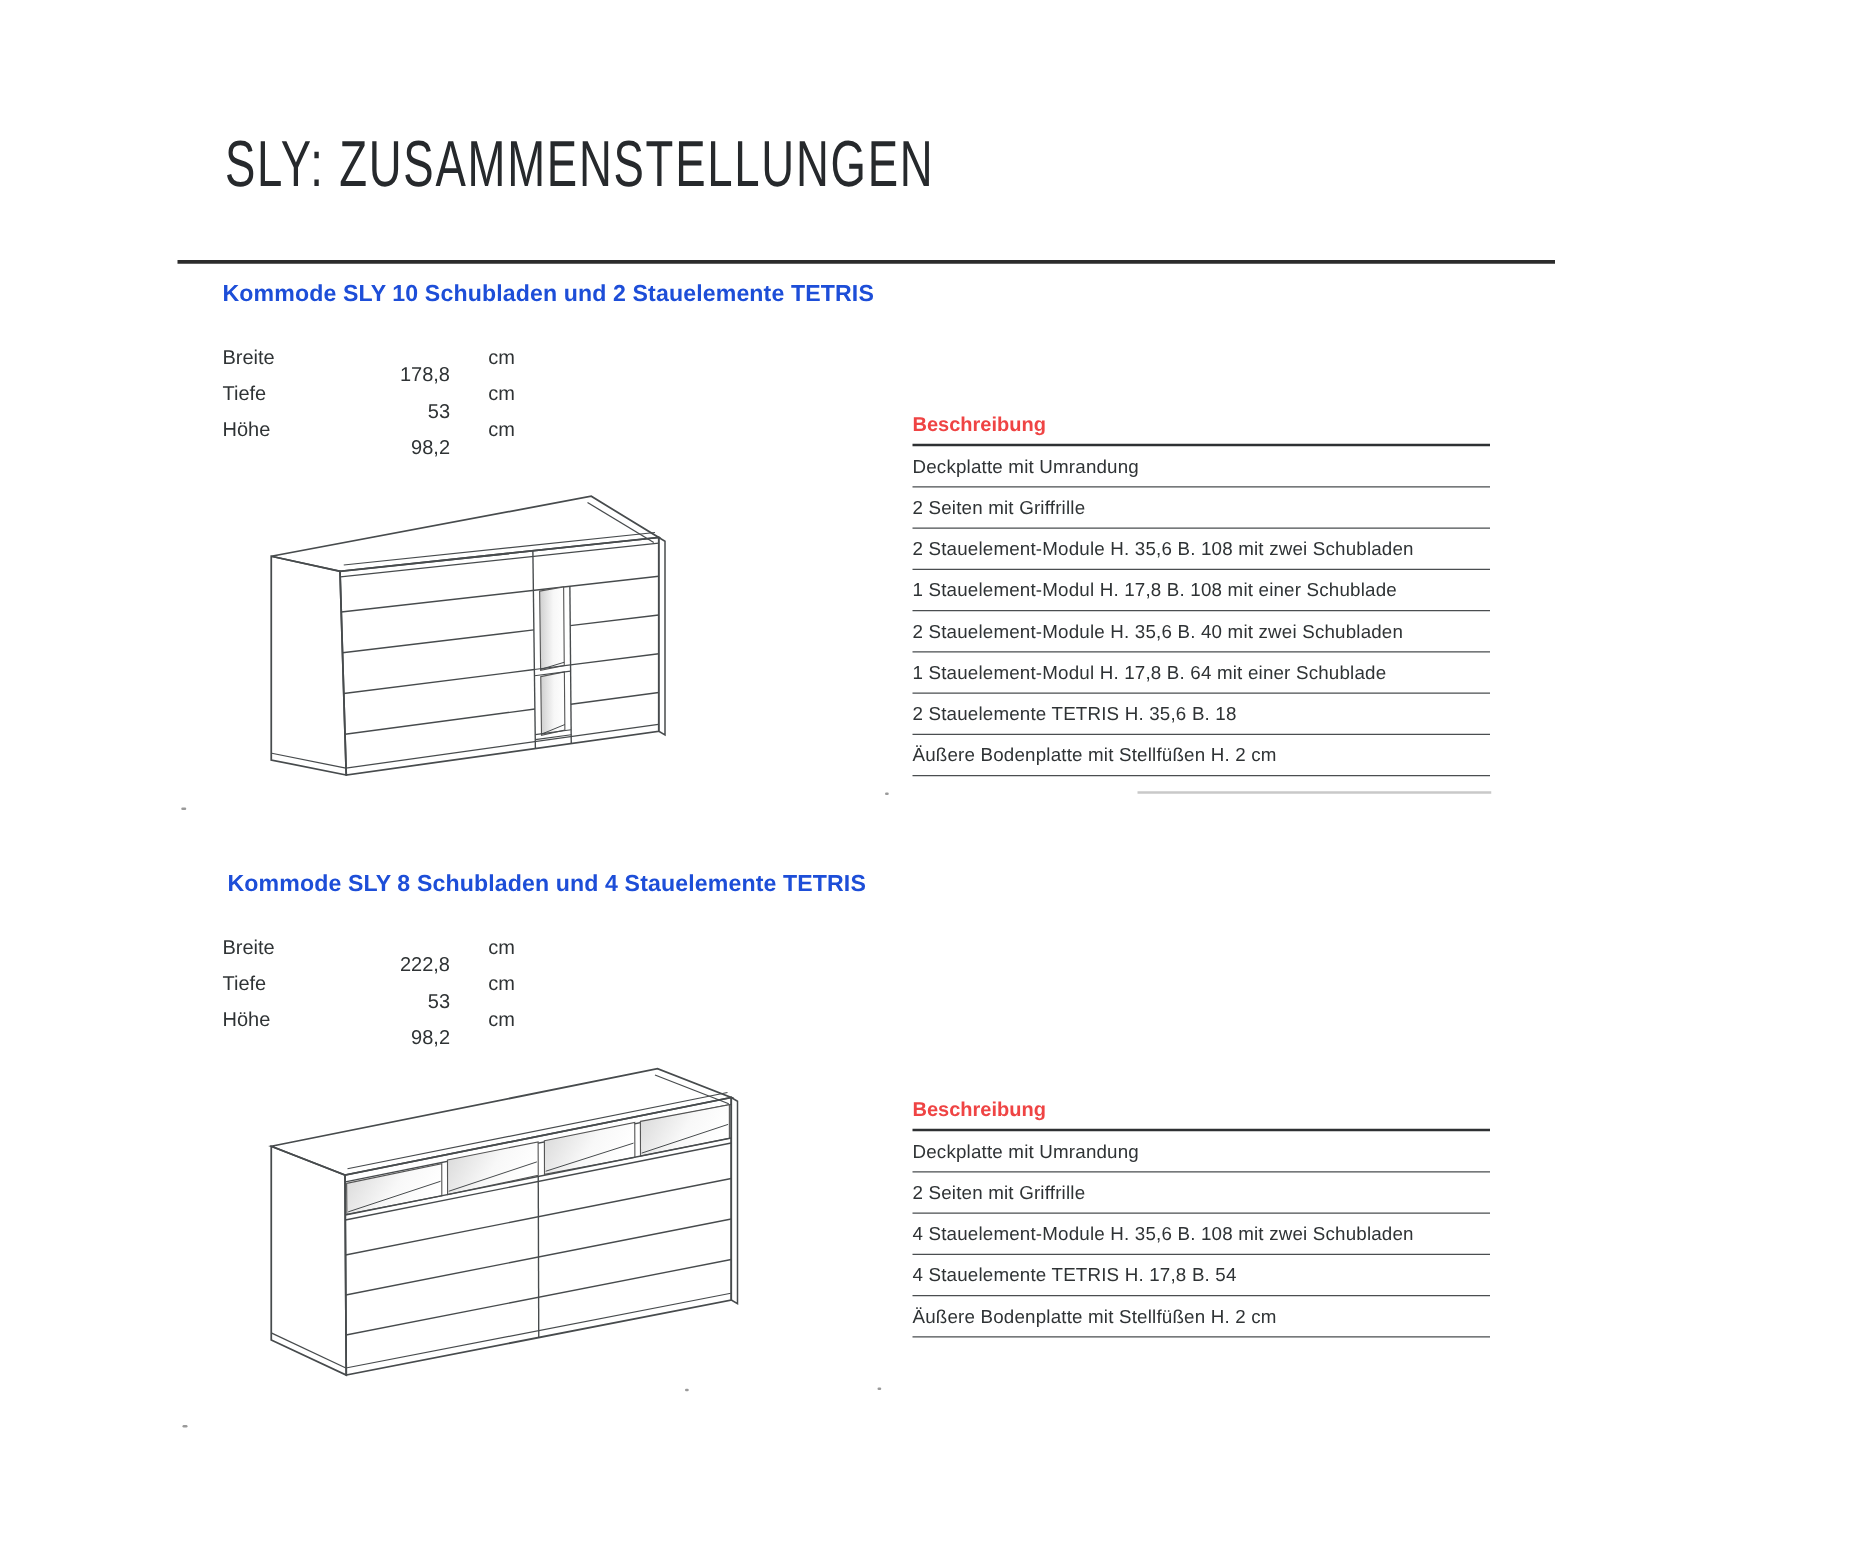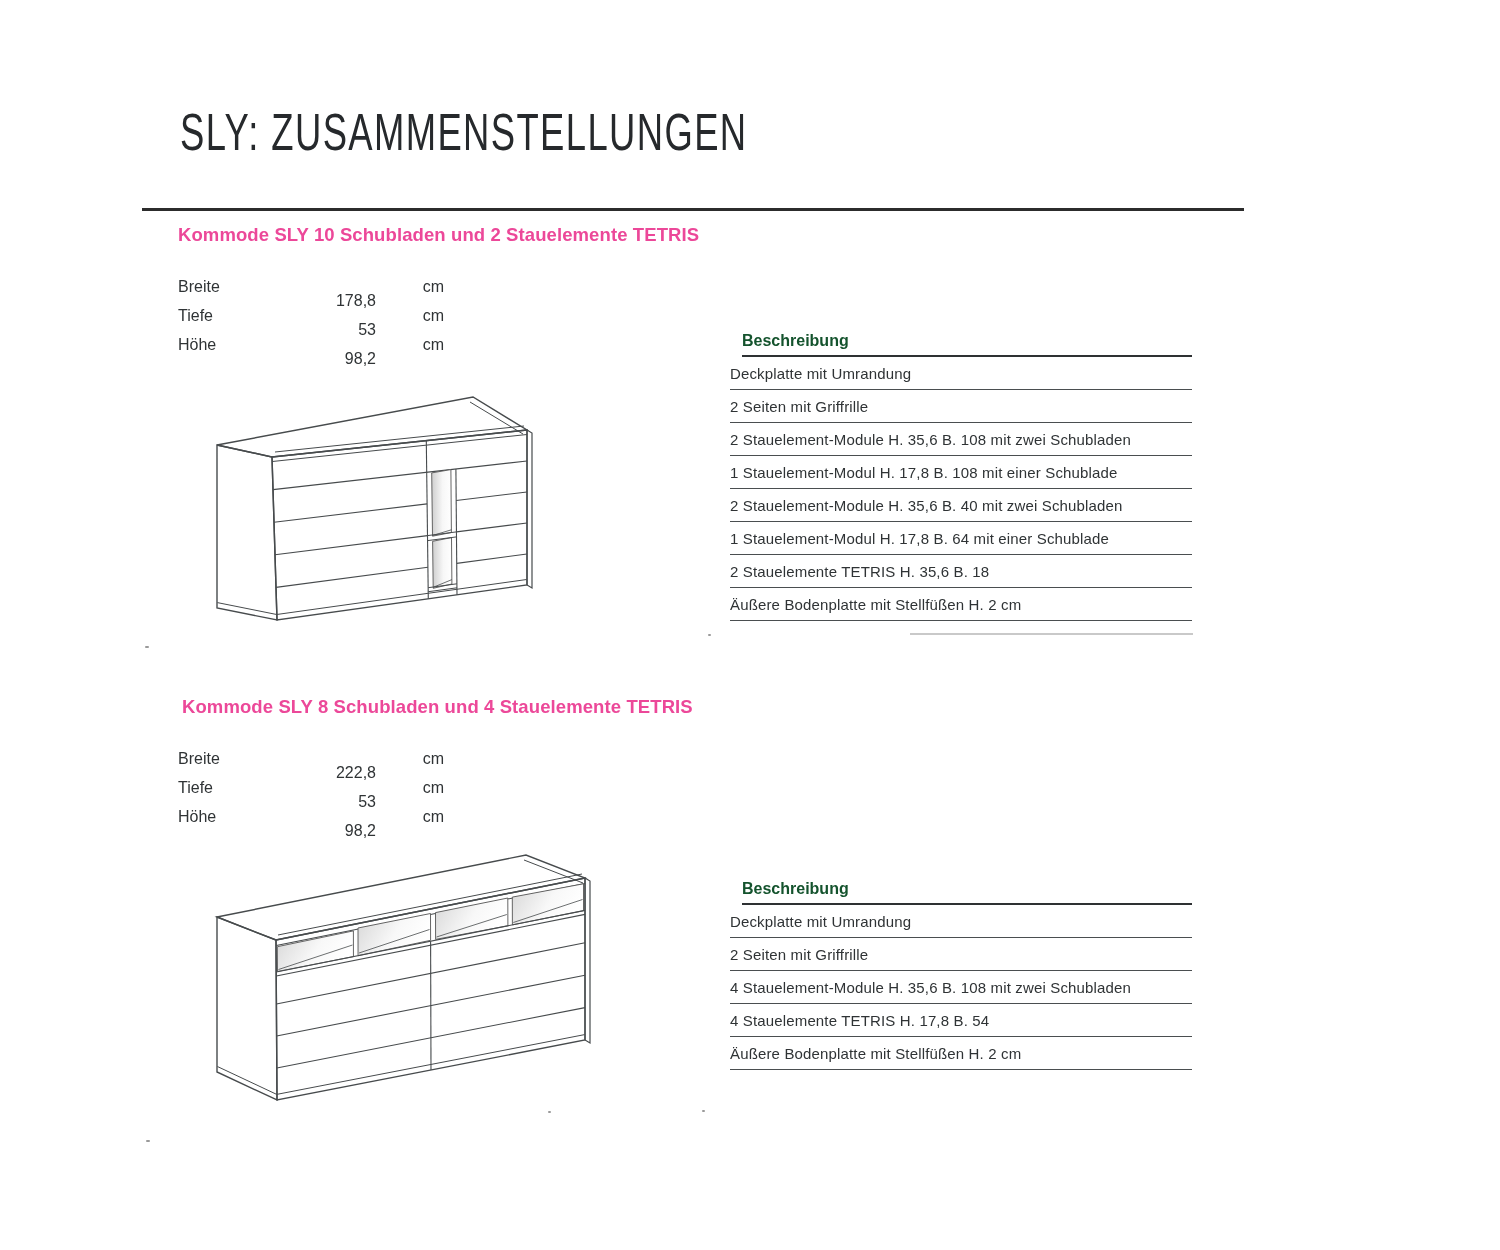--- a/index.html
+++ b/index.html
@@ -8,30 +8,30 @@
     font-family:"Liberation Sans",sans-serif;color:#2f3335;
   }
   .abs{position:absolute;}
   
   .page-title{
     font-size:52px;line-height:52px;font-weight:400;letter-spacing:2px;
     color:#26292c;transform:scaleX(0.70);transform-origin:0 0;white-space:nowrap;
   }
   .title-rule{height:3px;background:#2c2c2c;}
   
-  .sec-heading{font-size:18.5px;font-weight:700;letter-spacing:.1px;color:#ec4899;white-space:nowrap;}
+  .sec-heading{font-size:18.5px;font-weight:700;letter-spacing:.1px;color:#1d4ed8;white-space:nowrap;}
   
   .dims{width:215px;}
-  .dim-row{display:grid;grid-template-columns:90px 80px 40px;column-gap:28px;height:29px;align-items:center;font-size:16px;}
+  .dim-row{display:grid;grid-template-columns:90px 80px 40px;column-gap:12px;height:29px;align-items:center;font-size:16px;}
   .dim-label{text-align:left;}
   .dim-value{text-align:right;margin-top:28px;}
   .dim-unit{text-align:right;}
   
   .desc-table{width:462px;}
-  .desc-header{font-size:16px;font-weight:700;color:#14532d;padding-bottom:5px;border-bottom:2.5px solid #2e3133;margin-left:12px;}
+  .desc-header{font-size:16px;font-weight:700;color:#ef4444;padding-bottom:5px;border-bottom:2.5px solid #2e3133;}
   .desc-row{font-size:15px;letter-spacing:.15px;padding:8px 0 6px;border-bottom:1.3px solid #4a4e50;line-height:18px;white-space:nowrap;}
   .faint-line{height:1.5px;background:#c9c9c9;}
   .stray-mark{height:2px;background:#9a9a9a;border-radius:1px;}
   svg .ln{stroke:#474b4d;fill:none;}
 </style>
 </head>
 <body>
 
 <div class="page">
 

